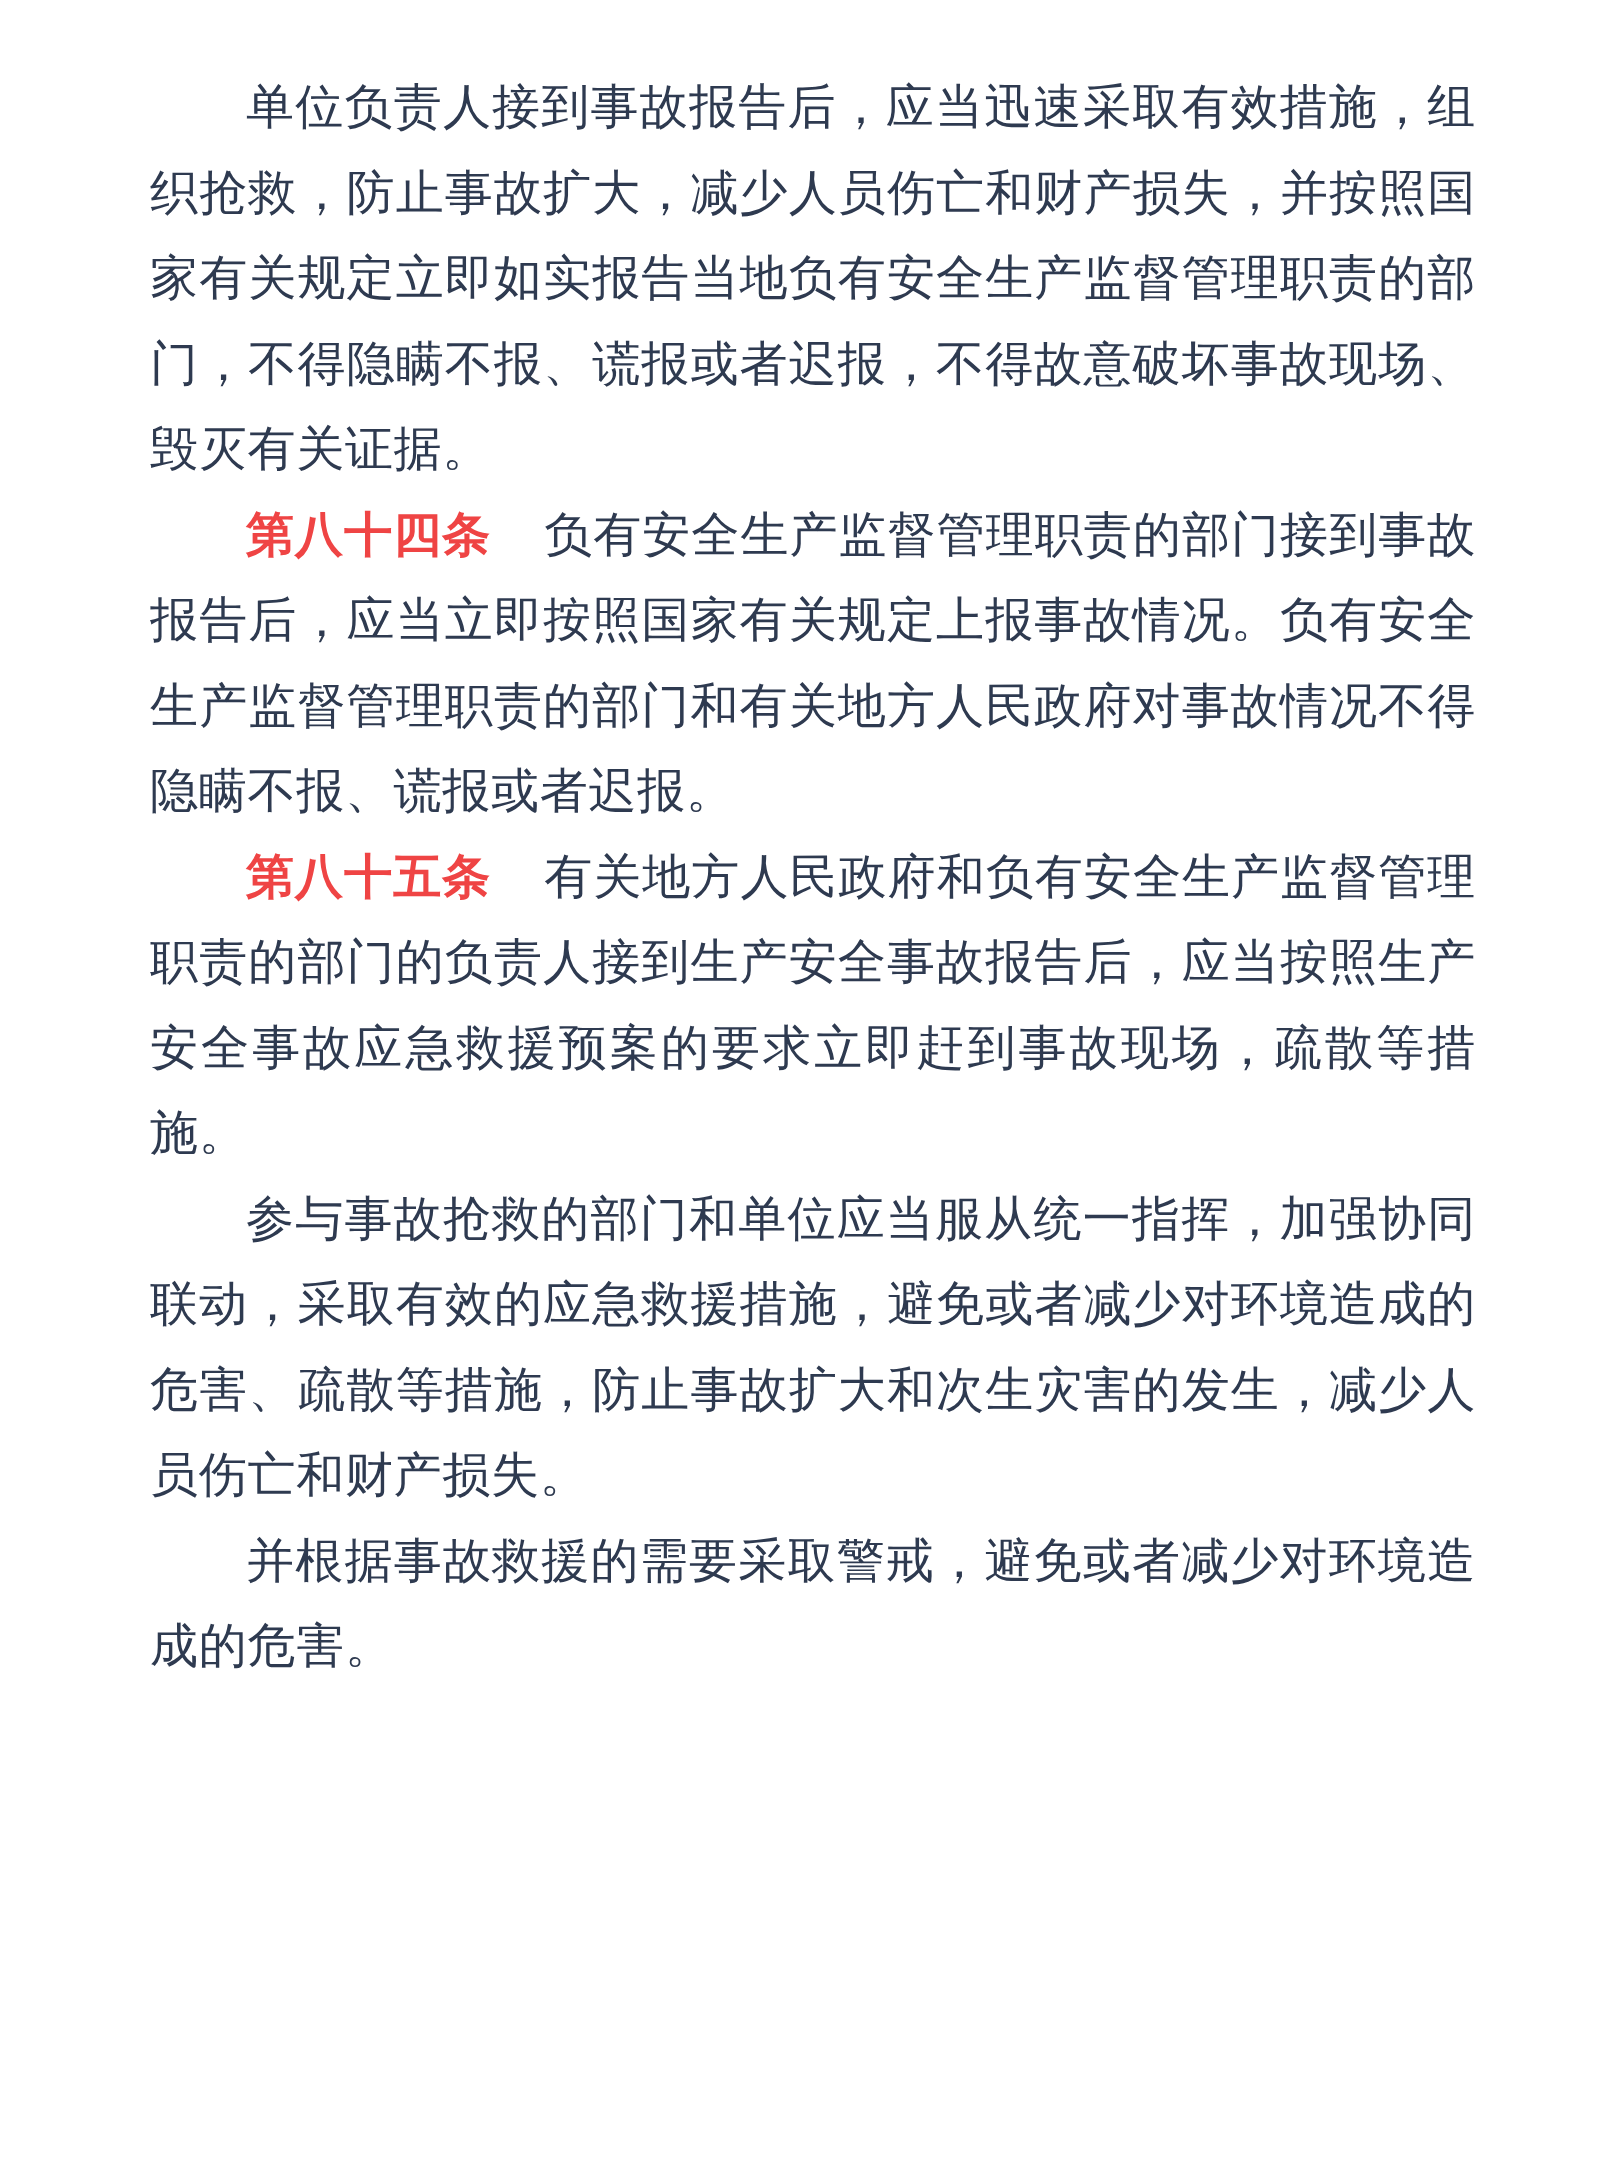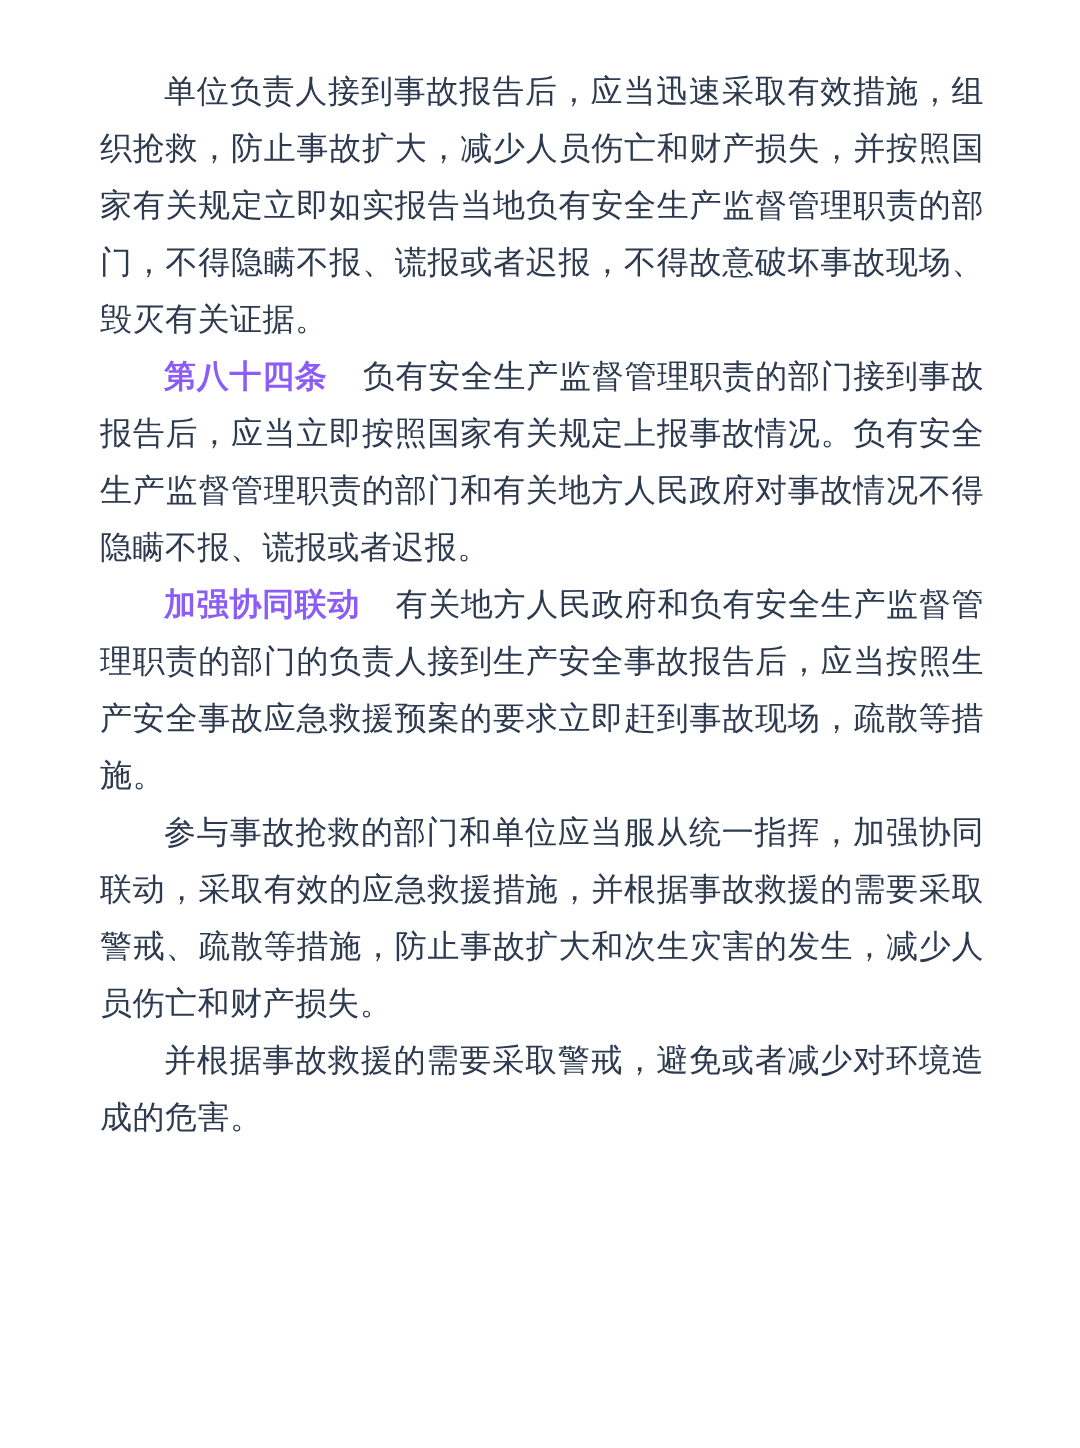--- a/index.html
+++ b/index.html
@@ -10,48 +10,48 @@
     width: 1080px;
     height: 1448px;
     background: #ffffff;
     overflow: hidden;
     font-family: "Liberation Serif", "DejaVu Serif", serif;
   }
   .page {
     box-sizing: border-box;
     width: 1080px;
     height: 1448px;
-    padding: 63px 96px 0 100px;
+    padding: 43px 96px 0 100px;
     background: #ffffff;
   }
   .para {
     margin: 0;
     font-size: 32px;
     line-height: 57px;
     color: #2e3a50;
     text-align: justify;
     text-indent: 2em;
     letter-spacing: 0.015em;
   }
   .term {
     font-family: "Liberation Sans", "DejaVu Sans", sans-serif;
     font-weight: bold;
-    color: #8b5cf6;
+    color: #ef4444;
     margin-right: 1.1em;
   }
 </style>
 </head>
 <body>
 
 <main class="page">
   <div id="content">
   <p class="para"><span class="ptext">单位负责人接到事故报告后，应当迅速采取有效措施，组织抢救，防止事故扩大，减少人员伤亡和财产损失，并按照国家有关规定立即如实报告当地负有安全生产监督管理职责的部门，不得隐瞒不报、谎报或者迟报，不得故意破坏事故现场、毁灭有关证据。</span></p>
 
   <p class="para"><span class="term">第八十四条</span><span class="ptext">负有安全生产监督管理职责的部门接到事故报告后，应当立即按照国家有关规定上报事故情况。负有安全生产监督管理职责的部门和有关地方人民政府对事故情况不得隐瞒不报、谎报或者迟报。</span></p>
 
-  <p class="para"><span class="term">加强协同联动</span><span class="ptext">有关地方人民政府和负有安全生产监督管理职责的部门的负责人接到生产安全事故报告后，应当按照生产安全事故应急救援预案的要求立即赶到事故现场，疏散等措施。</span></p>
+  <p class="para"><span class="term">第八十五条</span><span class="ptext">有关地方人民政府和负有安全生产监督管理职责的部门的负责人接到生产安全事故报告后，应当按照生产安全事故应急救援预案的要求立即赶到事故现场，疏散等措施。</span></p>
 
-  <p class="para"><span class="ptext">参与事故抢救的部门和单位应当服从统一指挥，加强协同联动，采取有效的应急救援措施，并根据事故救援的需要采取警戒、疏散等措施，防止事故扩大和次生灾害的发生，减少人员伤亡和财产损失。</span></p>
+  <p class="para"><span class="ptext">参与事故抢救的部门和单位应当服从统一指挥，加强协同联动，采取有效的应急救援措施，避免或者减少对环境造成的危害、疏散等措施，防止事故扩大和次生灾害的发生，减少人员伤亡和财产损失。</span></p>
 
   <p class="para"><span class="ptext">并根据事故救援的需要采取警戒，避免或者减少对环境造成的危害。</span></p>
 
 </div>
 </main>
 
 </body></html>

